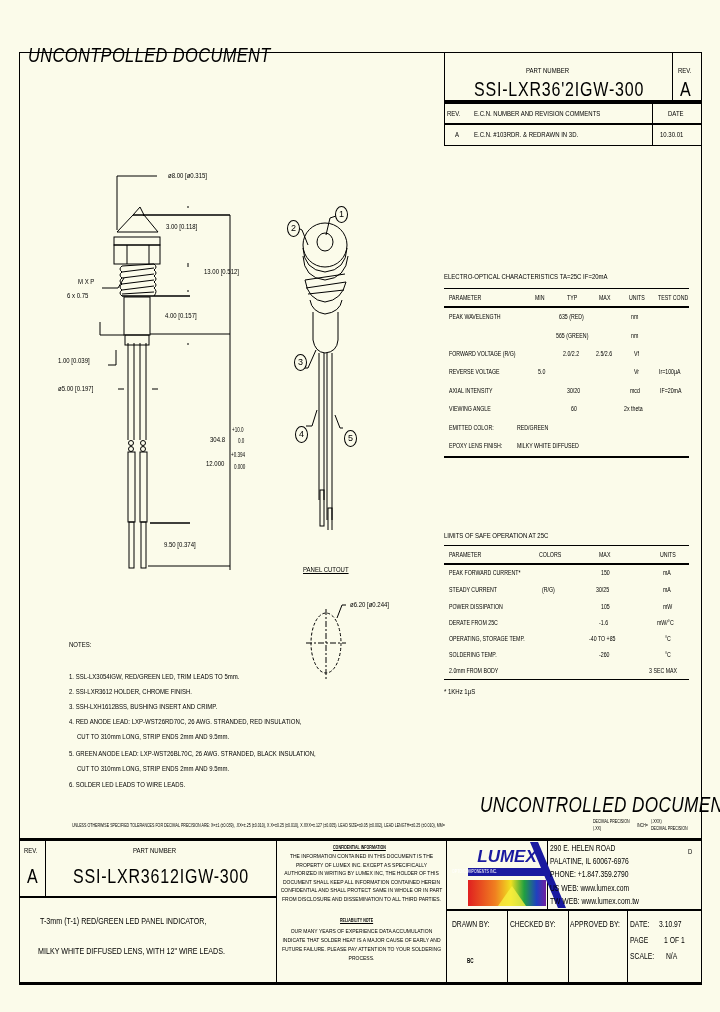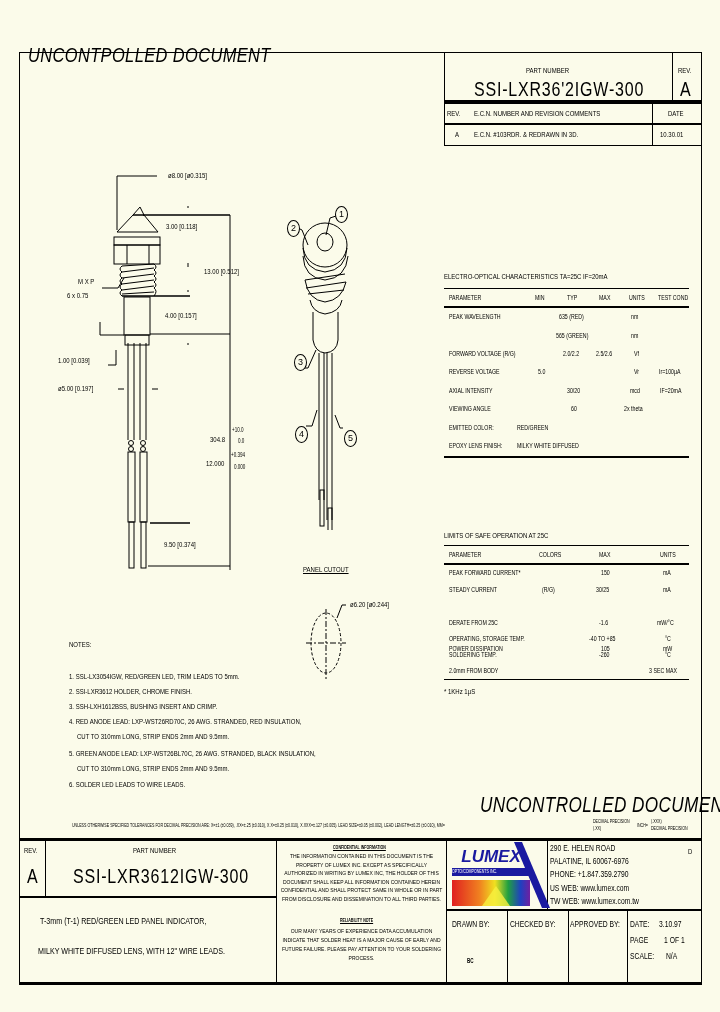--- a/index.html
+++ b/index.html
@@ -236,21 +236,21 @@
   <span style="left:0">PEAK FORWARD CURRENT*</span>
   <span style="left:152px">150</span>
   <span style="left:214px">mA</span>
 </div>
 <div class="row-spec" style="top:585px;">
   <span style="left:0">STEADY CURRENT</span>
   <span style="left:93px">(R/G)</span>
   <span style="left:147px">30/25</span>
   <span style="left:214px">mA</span>
 </div>
-<div class="row-spec" style="top:602px;margin-top:42px;">
+<div class="row-spec" style="top:602px;">
   <span style="left:0">POWER DISSIPATION</span>
   <span style="left:152px">105</span>
   <span style="left:214px">mW</span>
 </div>
 <div class="row-spec" style="top:618px;">
   <span style="left:0">DERATE FROM 25C</span>
   <span style="left:150px">-1.6</span>
   <span style="left:208px">mW/°C</span>
 </div>
 <div class="row-spec" style="top:634px;">
@@ -309,21 +309,21 @@
 <div class="t" style="left:133px; top:847px;">PART NUMBER</div>
 <div class="big" style="left:73px; top:866px;">SSI-LXR3612IGW-300</div>
 <div class="t" style="left:40px; top:916px; font-size:9.5px;">T-3mm (T-1) RED/GREEN LED PANEL INDICATOR,</div>
 <div class="t" style="left:38px; top:946px; font-size:9.5px;">MILKY WHITE DIFFUSED LENS, WITH 12" WIRE LEADS.</div>
 
 <div class="t5" style="left:333px; top:845px; text-decoration:underline; font-weight:bold;">CONFIDENTIAL INFORMATION</div>
 <div class="abs" style="left:280px; top:852px; width:163px; font-size:5px; line-height:8.5px; text-align:center;">THE INFORMATION CONTAINED IN THIS DOCUMENT IS THE PROPERTY OF LUMEX INC. EXCEPT AS SPECIFICALLY AUTHORIZED IN WRITING BY LUMEX INC, THE HOLDER OF THIS DOCUMENT SHALL KEEP ALL INFORMATION CONTAINED HEREIN CONFIDENTIAL AND SHALL PROTECT SAME IN WHOLE OR IN PART FROM DISCLOSURE AND DISSEMINATION TO ALL THIRD PARTIES.</div>
 <div class="t5" style="left:340px; top:918px; text-decoration:underline; font-weight:bold;">RELIABILITY NOTE</div>
 <div class="abs" style="left:280px; top:927px; width:163px; font-size:5px; line-height:9px; text-align:center;">OUR MANY YEARS OF EXPERIENCE DATA ACCUMULATION INDICATE THAT SOLDER HEAT IS A MAJOR CAUSE OF EARLY AND FUTURE FAILURE. PLEASE PAY ATTENTION TO YOUR SOLDERING PROCESS.</div>
 
-<div class="abs" style="left:452px; top:842px; width:98px; height:66px; overflow:hidden;">
+<div class="abs" style="left:468px; top:842px; width:98px; height:66px; overflow:hidden;">
   <svg width="98" height="66" viewBox="0 0 98 66">
     <defs>
       <linearGradient id="rb" x1="0" x2="1" y1="0" y2="0">
         <stop offset="0" stop-color="#e02020"></stop>
         <stop offset="0.35" stop-color="#f08020"></stop>
         <stop offset="0.55" stop-color="#f0e020"></stop>
         <stop offset="0.72" stop-color="#20a040"></stop>
         <stop offset="0.88" stop-color="#2040c0"></stop>
         <stop offset="1" stop-color="#7020a0"></stop>
       </linearGradient>

